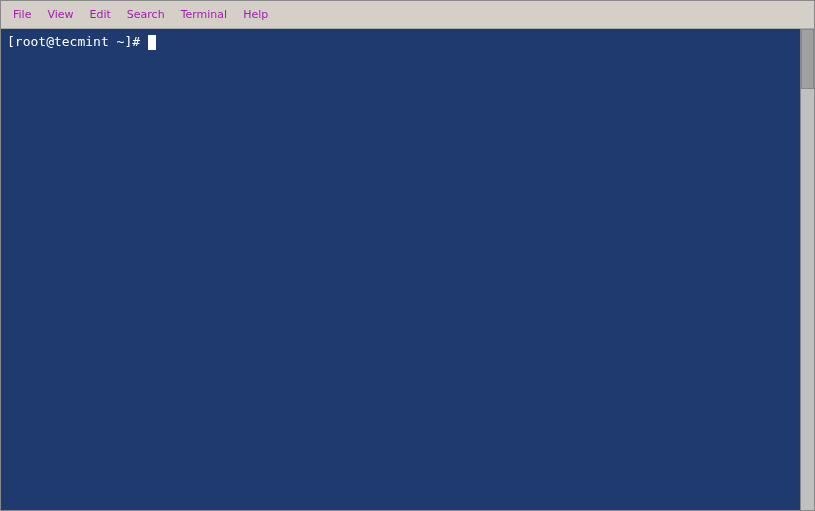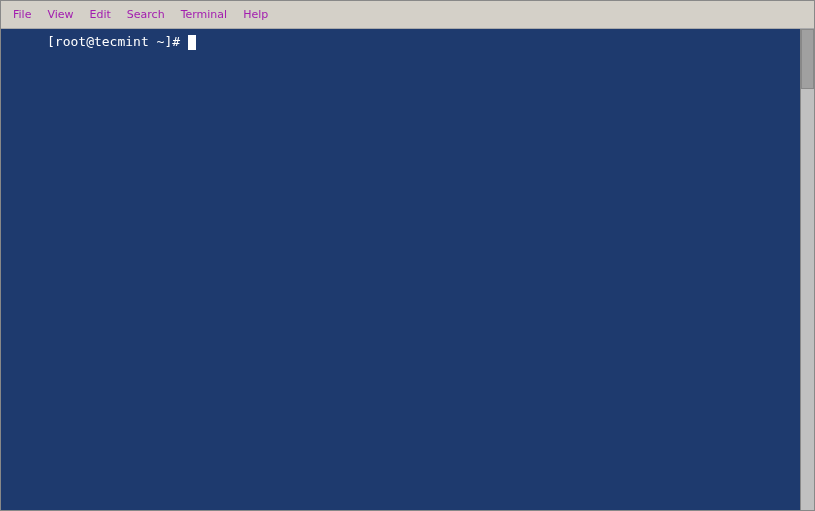--- a/index.html
+++ b/index.html
@@ -55,21 +55,20 @@
       padding: 4px 6px;
       overflow: hidden;
       position: relative;
     }
 
     .terminal-line {
       display: flex;
       align-items: center;
       white-space: pre;
       line-height: 1.4;
-      margin-left: 40px;
     }
 
     .cursor {
       display: inline-block;
       width: 8px;
       height: 15px;
       background: #ffffff;
       vertical-align: text-bottom;
       animation: blink 1s step-end infinite;
     }

